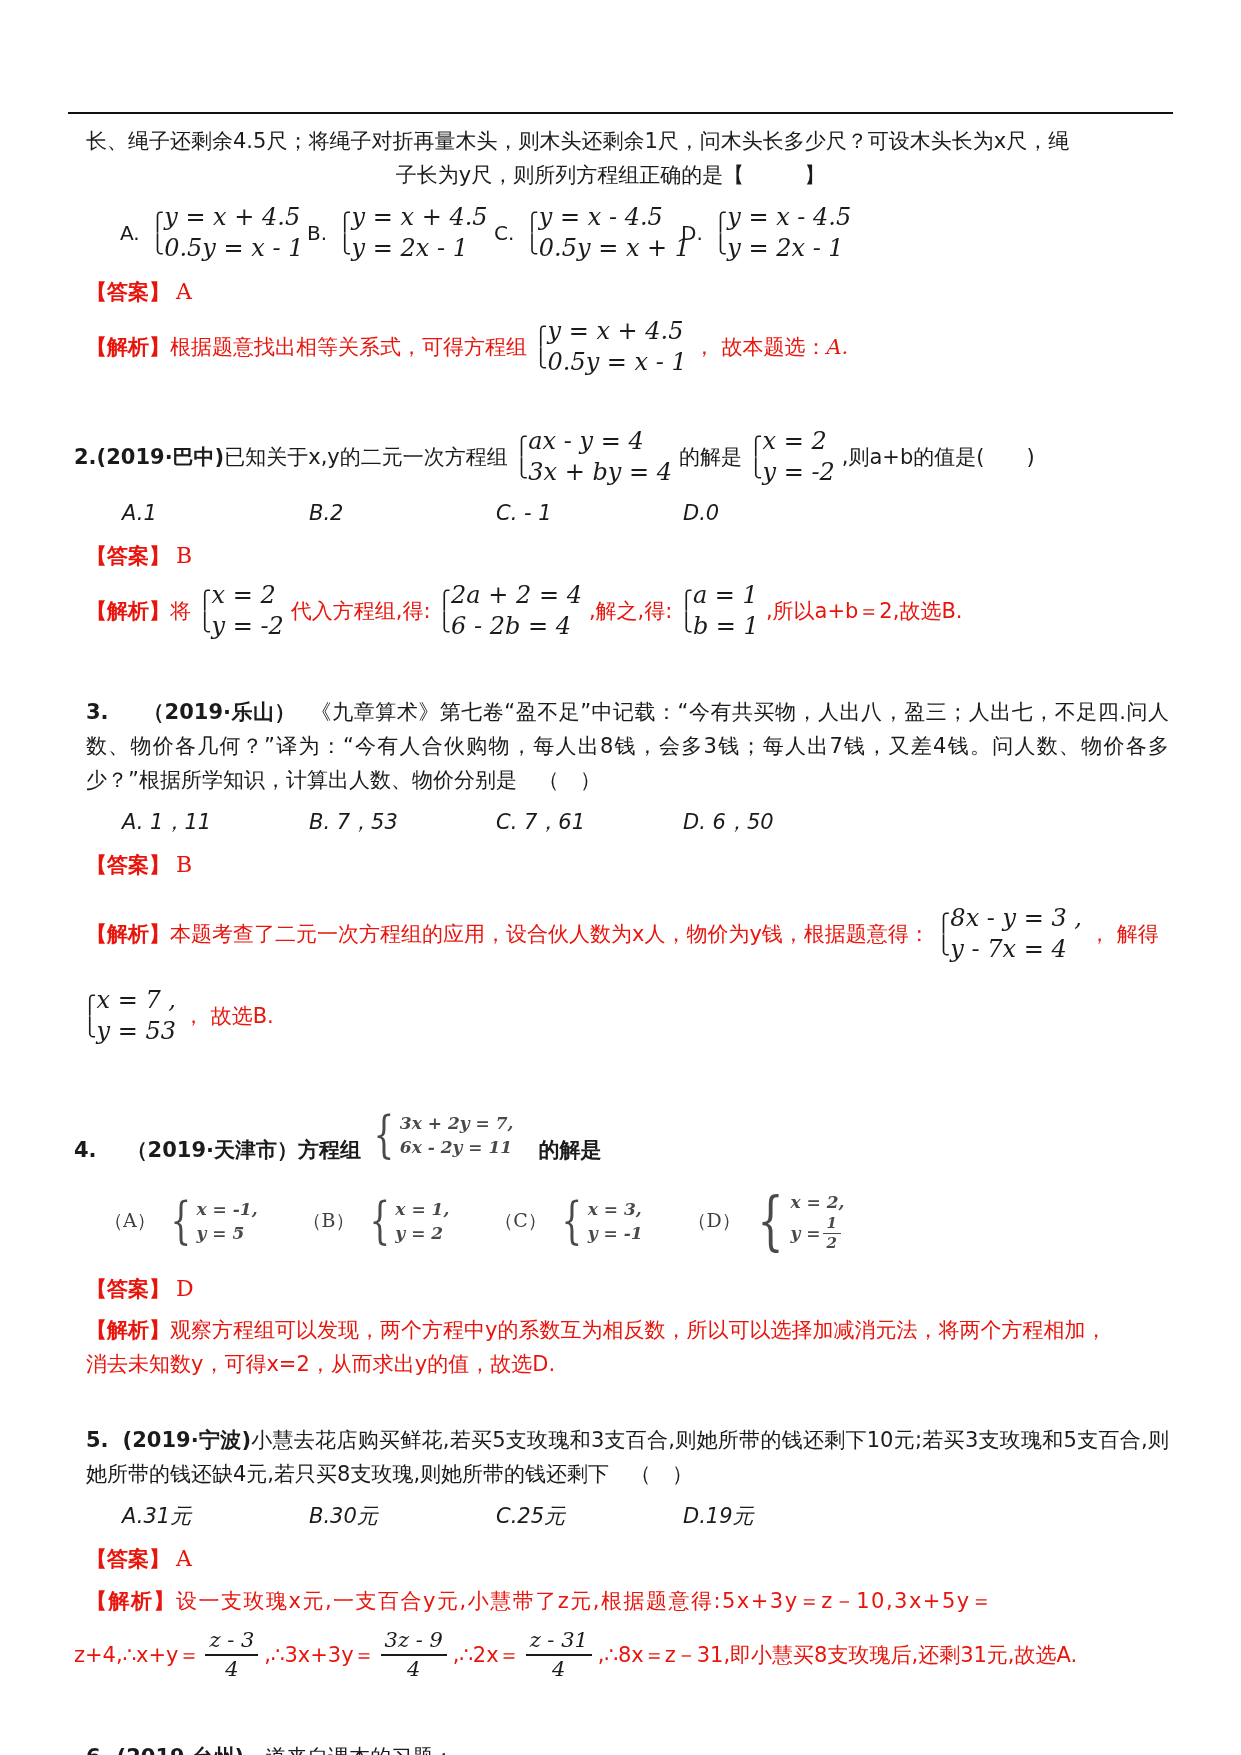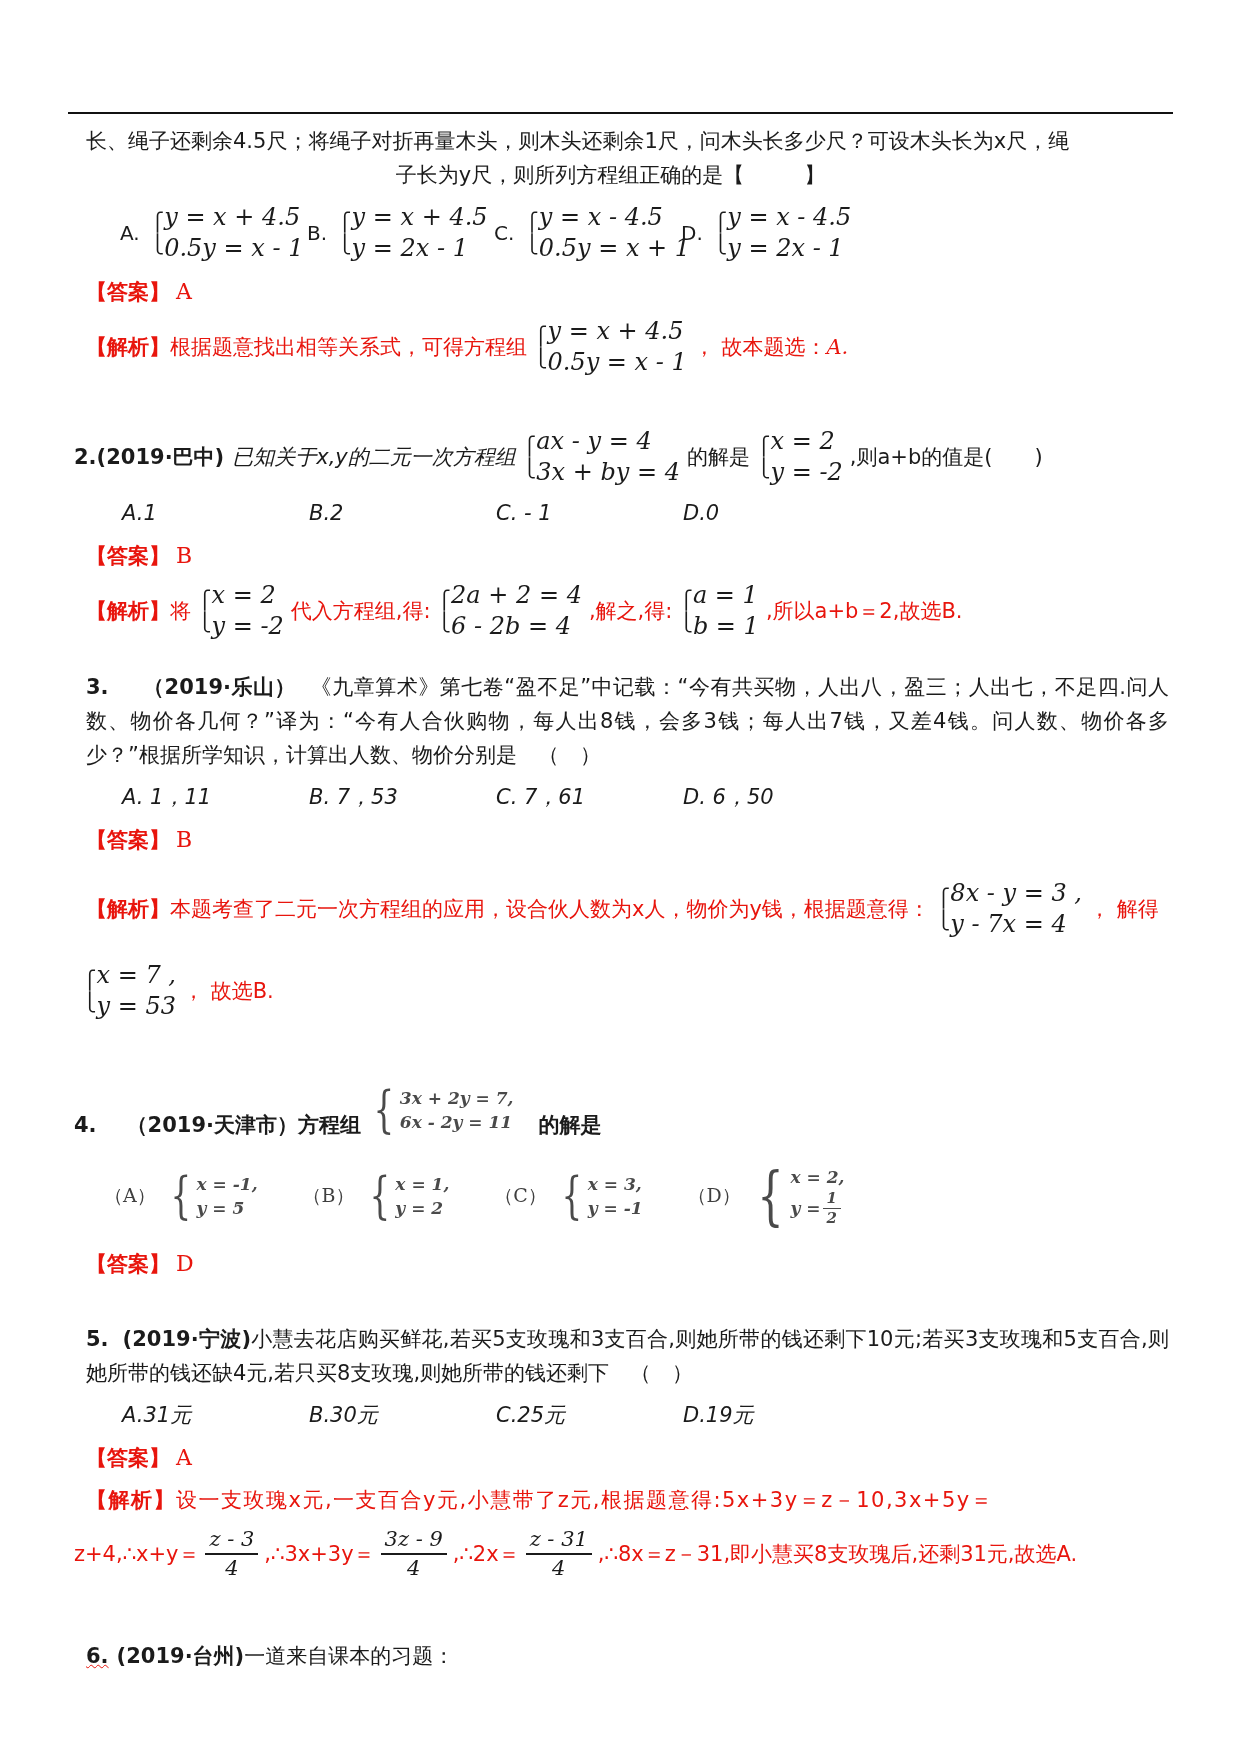--- a/index.html
+++ b/index.html
@@ -143,21 +143,21 @@
           <span class="mrow">0.5y = x - 1</span>
         </span>
     </span>
     <span class="red">，  故本题选：</span>
     <span class="red mit">A.</span>
   </div>
 
   <div class="qhead" style="margin-top:48px;">
     <b class="qb">2.</b>
     <b class="qb">(2019·巴中)</b>
-    <span style="margin-left:8px;font-style:italic;">已知关于x,y的二元一次方程组</span>
+    <span style="">已知关于x,y的二元一次方程组</span>
     <span class="sys">
       <span class="brc">
           <span>⎧</span>
           <span>⎩</span>
         </span>
       <span class="rows">
           <span class="mrow">ax - y = 4</span>
           <span class="mrow">3x + by = 4</span>
         </span>
     </span>
@@ -218,21 +218,21 @@
           <span>⎩</span>
         </span>
       <span class="rows">
           <span class="mrow">a = 1</span>
           <span class="mrow">b = 1</span>
         </span>
     </span>
     <span class="red">,所以a+b＝2,故选B.</span>
   </div>
 
-  <p class="para" style="margin-top:28px;">
+  <p class="para" style="margin-top:53px;">
     <b class="qb">3.</b><span style="display:inline-block;width:34px;"></span><b class="qb">（2019·乐山）</b><span style="display:inline-block;width:14px;"></span><span>《九章算术》第七卷“盈不足”中记载：“今有共买物，人出八，盈三；人出七，不足四.问人数、物价各几何？”译为：“今有人合伙购物，每人出8钱，会多3钱；每人出7钱，又差4钱。问人数、物价各多少？”根据所学知识，计算出人数、物价分别是　（　）</span>
   </p>
 
   <div class="optline">
     <span>A. 1，11</span>
     <span>B. 7，53</span>
     <span>C. 7，61</span>
     <span>D. 6，50</span>
   </div>
 
@@ -333,20 +333,24 @@
         </span>
       </span>
     </div>
   </div>
 
   <div class="ansline" style="margin-top:20px;">
     <span class="lab">【答案】</span>
     <span class="ansletter">D</span>
   </div>
 
+  <p class="para red" style="margin-top:8px;">
+    <span class="lab">【解析】</span><span class="red">观察方程组可以发现，两个方程中y的系数互为相反数，所以可以选择加减消元法，将两个方程相加，</span><br>
+    <span class="red">消去未知数y，可得x=2，从而求出y的值，故选D.</span>
+  </p>
 
   <p class="para" style="margin-top:42px;">
     <b class="qb">5.</b><span style="display:inline-block;width:14px;"></span><b class="qb">(2019·宁波)</b><span>小慧去花店购买鲜花,若买5支玫瑰和3支百合,则她所带的钱还剩下10元;若买3支玫瑰和5支百合,则她所带的钱还缺4元,若只买8支玫瑰,则她所带的钱还剩下　（　）</span>
   </p>
 
   <div class="optline">
     <span>A.31元</span>
     <span>B.30元</span>
     <span>C.25元</span>
     <span>D.19元</span>

